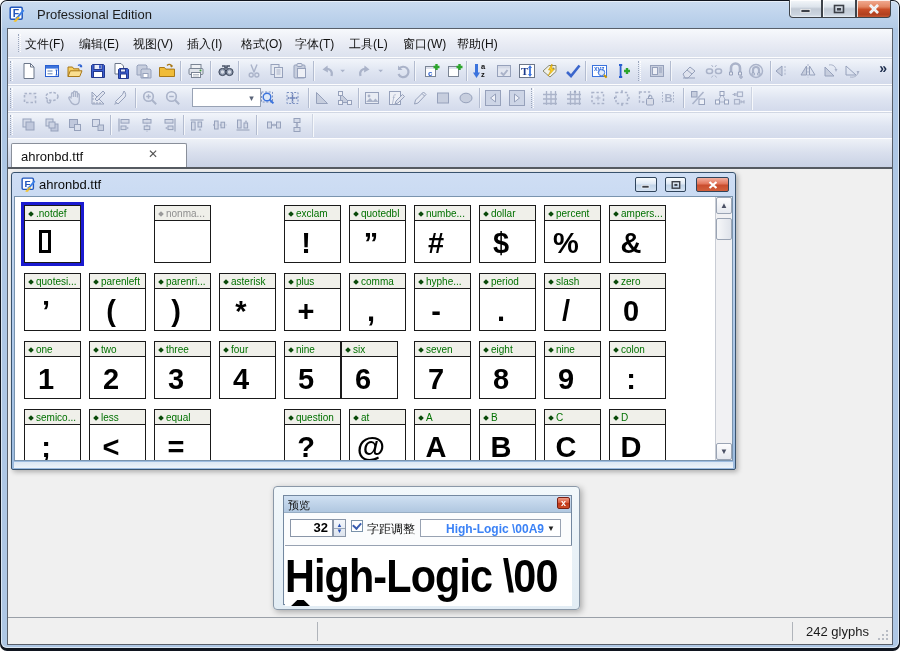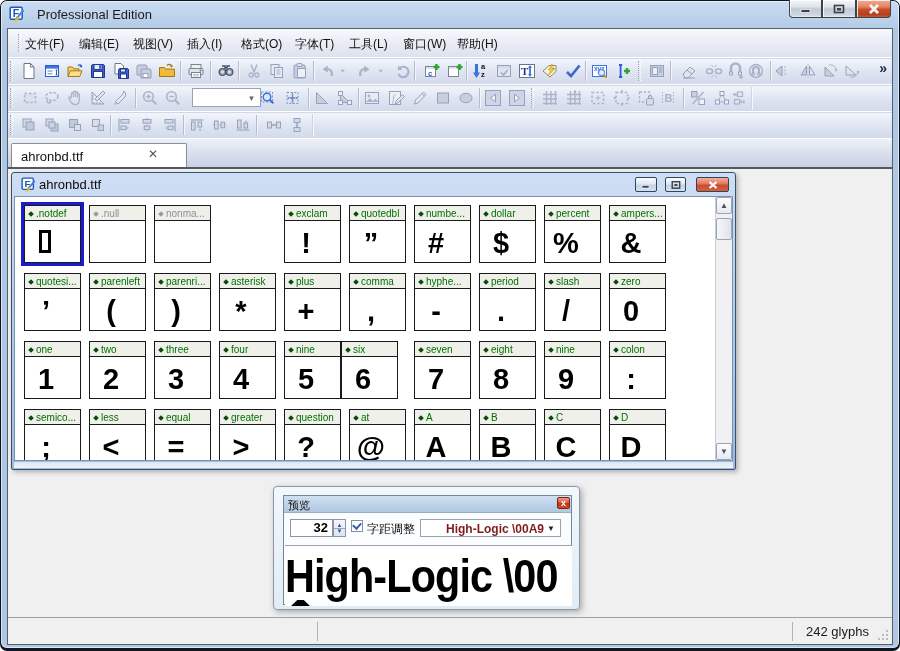--- a/index.html
+++ b/index.html
@@ -70,21 +70,21 @@
 #pvtitle { position:absolute; left:0; top:0; width:100%; height:17px; background:linear-gradient(180deg,#cfe0f2 0,#b0c7e0 100%); border-bottom:1px solid #98aec4; }
 #pvtitle span { position:absolute; left:4px; top:2px; font-size:11px; color:#111; }
 #pvclose { position:absolute; right:1px; top:1px; width:13px; height:12px; border:1px solid #7a2014; border-radius:2px; background:linear-gradient(180deg,#ee9a84 0,#d85636 50%,#c03818 55%,#cc4d28 100%); color:#fff; font-size:9px; font-weight:bold; text-align:center; line-height:11px; }
 #pvedit { position:absolute; left:6px; top:23px; width:43px; height:18px; background:#fff; border:1px solid #8a96a8; font-size:13px; font-weight:bold; text-align:right; padding-right:4px; line-height:16px; }
 #pvspin { position:absolute; left:49px; top:23px; width:13px; height:18px; border:1px solid #8a96a8; background:linear-gradient(180deg,#f4f7fb 0,#dde4ee 100%); } #pvspin:after { content:""; position:absolute; left:0; top:8px; width:11px; height:1px; background:#9aa6b8; }
 #pvspin i { position:absolute; left:0; width:11px; text-align:center; font-style:normal; font-size:6px; color:#2a52b4; line-height:8px; }
 #pvchk { position:absolute; left:67px; top:24px; width:12px; height:12px; background:#fff; border:1px solid #7a92aa; }
 #pvchk:after { content:""; position:absolute; left:1px; top:1px; width:6px; height:4px; border-left:2px solid #3a5db0; border-bottom:2px solid #3a5db0; transform:rotate(-48deg); }
 #pvlabel { position:absolute; left:83px; top:25px; font-size:12px; color:#0a0a0a; }
 #pvcombo { position:absolute; left:136px; top:23px; width:141px; height:18px; background:#fff; border:1px solid #98a2b2; }
-#pvcombo b { position:absolute; left:5px; top:2px; font-size:12px; color:#7f1d1d;padding-left:20px; }
+#pvcombo b { position:absolute; left:5px; top:2px; font-size:12px; color:#3b82f6;padding-left:20px; }
 #pvcombo .da { position:absolute; right:5px; top:4px; font-size:8px; color:#222; }
 #pvprev { position:absolute; left:1px; top:49px; width:287px; height:61px; background:#fff; border-top:1px solid #98a2b2; overflow:hidden; }
 #pvtext { position:absolute; left:0px; top:7px; font-size:47px; font-weight:bold; color:#000; letter-spacing:-1px; white-space:nowrap; line-height:46px; transform:scaleX(.88); transform-origin:0 0; }
 #pvtext2 { position:absolute; left:4px; top:54px; width:23px; height:8px; background:#000; clip-path:polygon(36% 0,64% 0,100% 100%,0 100%); }
 </style></head>
 <body>
 <div id="win">
     <div id="frame"></div>
  <div id="titlebar">
   <div id="appicon"><svg width="16" height="16" viewBox="0 0 16 16">
@@ -702,27 +702,20 @@
      </div>
     </div>
     <div id="cclient">
      <div class="cell sel" style="left:9px;top:8px">
               <div class="chead">
                 <span class="dm"></span>
                 <span class="cn">.notdef</span>
               </div>
               <div class="cbody"><div class="ndbox"></div></div>
             </div>
-            <div class="cell" style="left:74px;top:8px">
-              <div class="chead">
-                <span class="dm dmg"></span>
-                <span class="cn gray">.null</span>
-              </div>
-              <div class="cbody"></div>
-            </div>
             <div class="cell" style="left:139px;top:8px">
               <div class="chead">
                 <span class="dm dmg"></span>
                 <span class="cn gray">nonma...</span>
               </div>
               <div class="cbody"></div>
             </div>
             <div class="cell" style="left:269px;top:8px">
               <div class="chead">
                 <span class="dm"></span>
@@ -918,27 +911,20 @@
                 <span class="cn">less</span>
               </div>
               <div class="cbody">&lt;</div>
             </div>
             <div class="cell" style="left:139px;top:212px">
               <div class="chead">
                 <span class="dm"></span>
                 <span class="cn">equal</span>
               </div>
               <div class="cbody">=</div>
-            </div>
-            <div class="cell" style="left:204px;top:212px">
-              <div class="chead">
-                <span class="dm"></span>
-                <span class="cn">greater</span>
-              </div>
-              <div class="cbody">&gt;</div>
             </div>
             <div class="cell" style="left:269px;top:212px">
               <div class="chead">
                 <span class="dm"></span>
                 <span class="cn">question</span>
               </div>
               <div class="cbody">?</div>
             </div>
             <div class="cell" style="left:334px;top:212px">
               <div class="chead">

